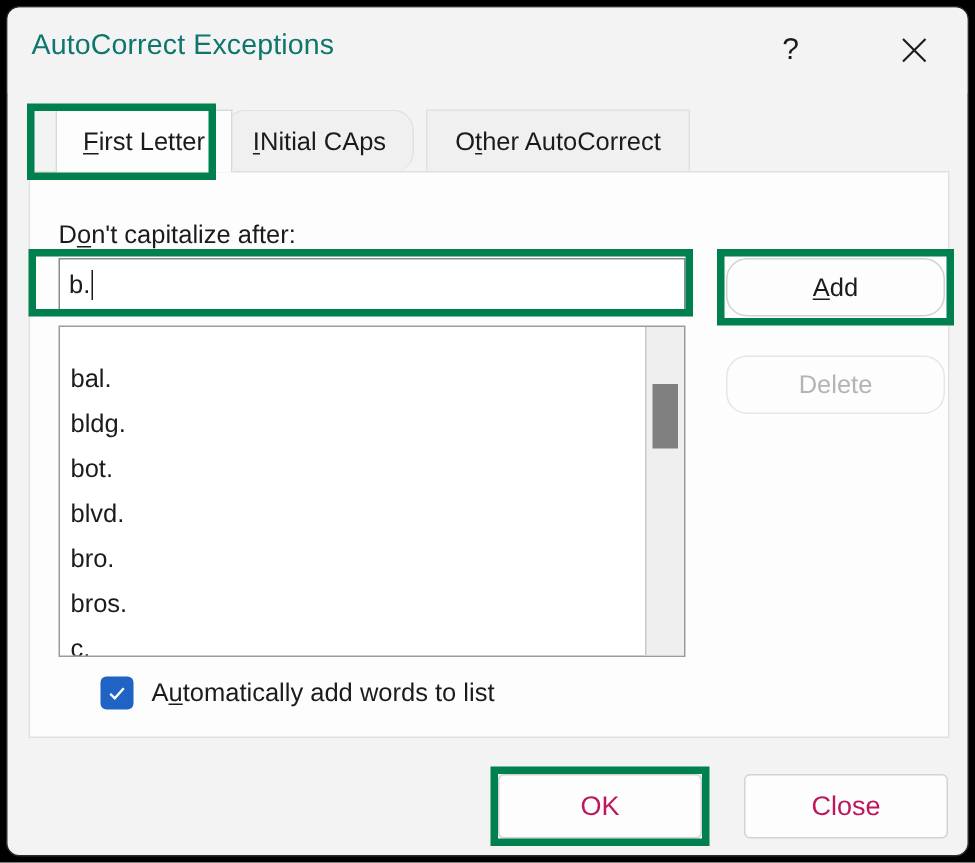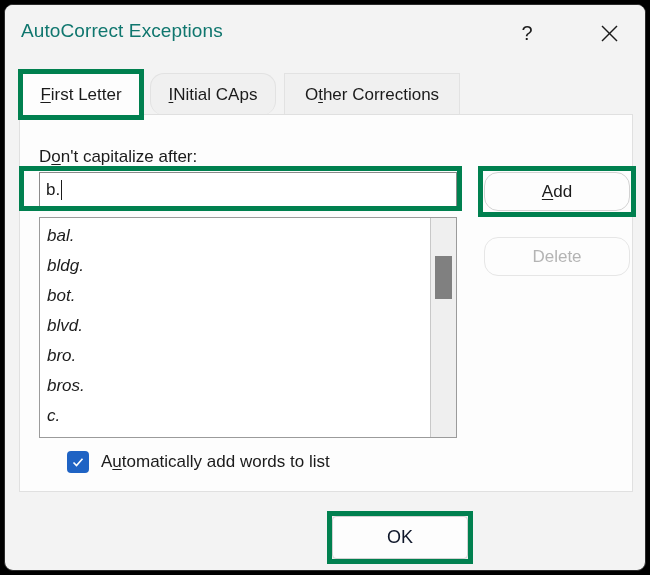--- a/index.html
+++ b/index.html
@@ -79,21 +79,21 @@
     justify-content: center;
     font-size: 17px;
     color: #1b1b1b;
     cursor: default;
   }
   .tab.active {
     background: #fdfdfd;
     border-color: #d9d9d9;
     z-index: 3;
   }
-  .tab1 { left: 17px;  width: 118px; }
+  .tab1 { left: 32px;  width: 118px; }
   .tab2 { left: 145px; width: 126px; border-radius: 14px; }
   .tab3 { left: 279px; width: 176px; }
 
   
   .content {
     position: absolute;
     left: 14px;
     top: 109px;
     width: 614px;
     height: 378px;
@@ -139,24 +139,23 @@
     top: 102px;
     width: 418px;
     height: 221px;
     box-sizing: border-box;
     background: #ffffff;
     border: 1px solid #9b9b9b;
     overflow: hidden;
   }
   .listitems {
     position: absolute;
-    left: 0; top: 0;
+    left: 0; top: 17px;
     right: 26px;
     padding: 3px 0 0 7px;
-    font-style: italic;
   }
   .list-item {
     height: 30px;
     line-height: 30px;
     font-size: 17px;
     color: #1b1b1b;
     cursor: default;
   }
   .scrollbar {
     position: absolute;
@@ -229,21 +228,21 @@
     width: 136px;
     height: 43px;
     box-sizing: border-box;
     background: #fdfdfd;
     border: 1px solid #d2d2d2;
     border-radius: 4px;
     display: flex;
     align-items: center;
     justify-content: center;
     font-size: 18px;
-    color: #0f172a;
+    color: #be185d;
     cursor: default;
   }
   .btn-ok { left: 327px; }
   .btn-close { left: 491px; }
 
   
   .hl {
     position: absolute;
     border: 5px solid #00804f;
     box-sizing: border-box;
@@ -280,21 +279,21 @@
   </div>
 
   <div class="tabstrip">
     <div class="tab tab1 active">
       <span><u>F</u><span>irst Letter</span></span>
     </div>
     <div class="tab tab2">
       <span><u>I</u><span>Nitial CAps</span></span>
     </div>
     <div class="tab tab3">
-      <span><span>O</span><u>t</u><span>her Corrections</span></span>
+      <span><span>O</span><u>t</u><span>her AutoCorrect</span></span>
     </div>
   </div>
 
   <div class="content">
 
     <div class="field-label"><span>D</span><u>o</u><span>n't capitalize after:</span></div>
 
     <div class="entry">
       <span>b.</span>
         <span class="caret"></span>
@@ -332,19 +331,22 @@
   <div class="side-btn btn-add">
     <span><u>A</u><span>dd</span></span>
   </div>
   <div class="side-btn btn-delete">
     <span>Delete</span>
   </div>
 
   <div class="foot-btn btn-ok">
     <span>OK</span>
   </div>
+  <div class="foot-btn btn-close">
+    <span>Close</span>
+  </div>
 
   <div class="hl hl-tab"></div>
   <div class="hl hl-entry"></div>
   <div class="hl hl-add"></div>
   <div class="hl hl-ok"></div>
 
 </div>
 
 </body></html>

